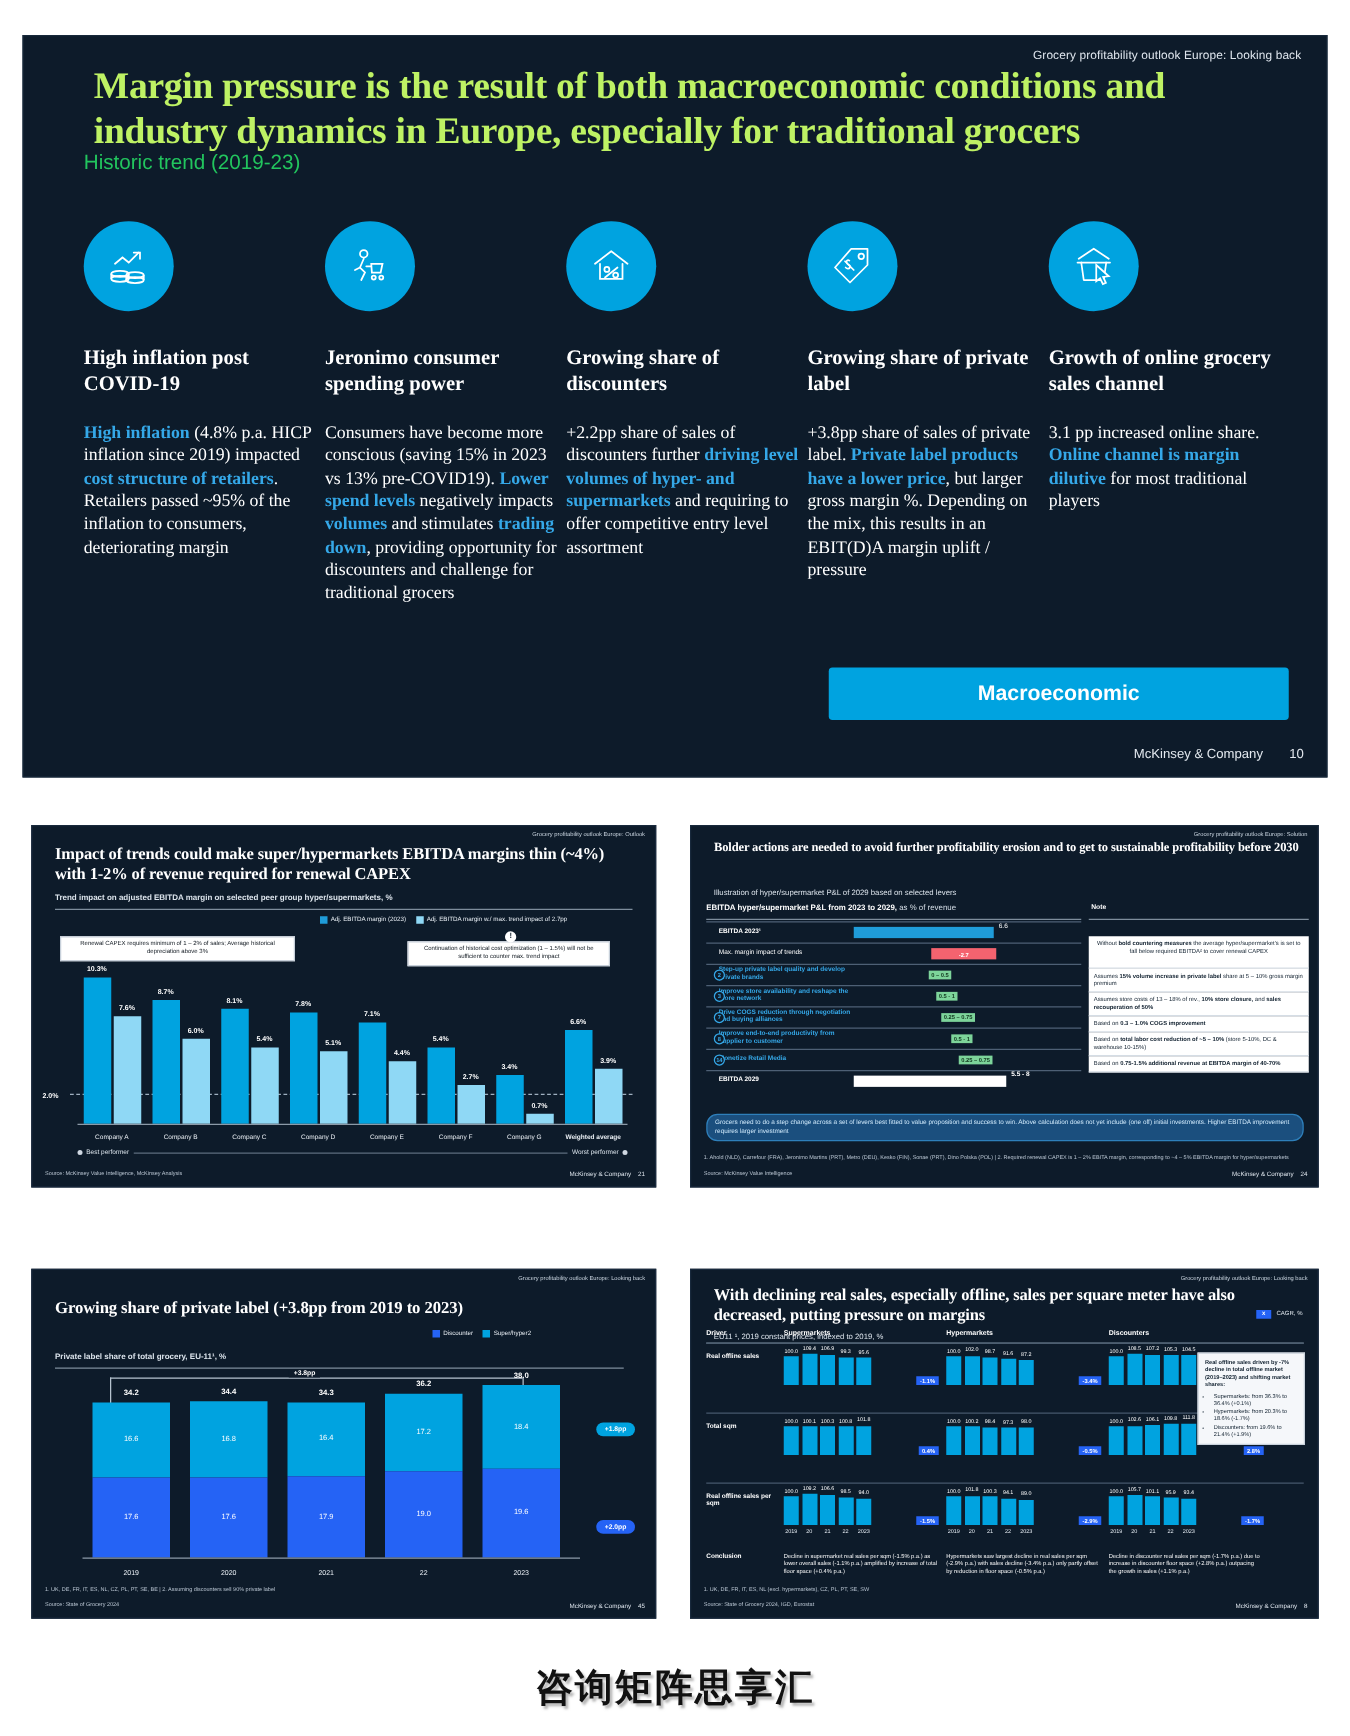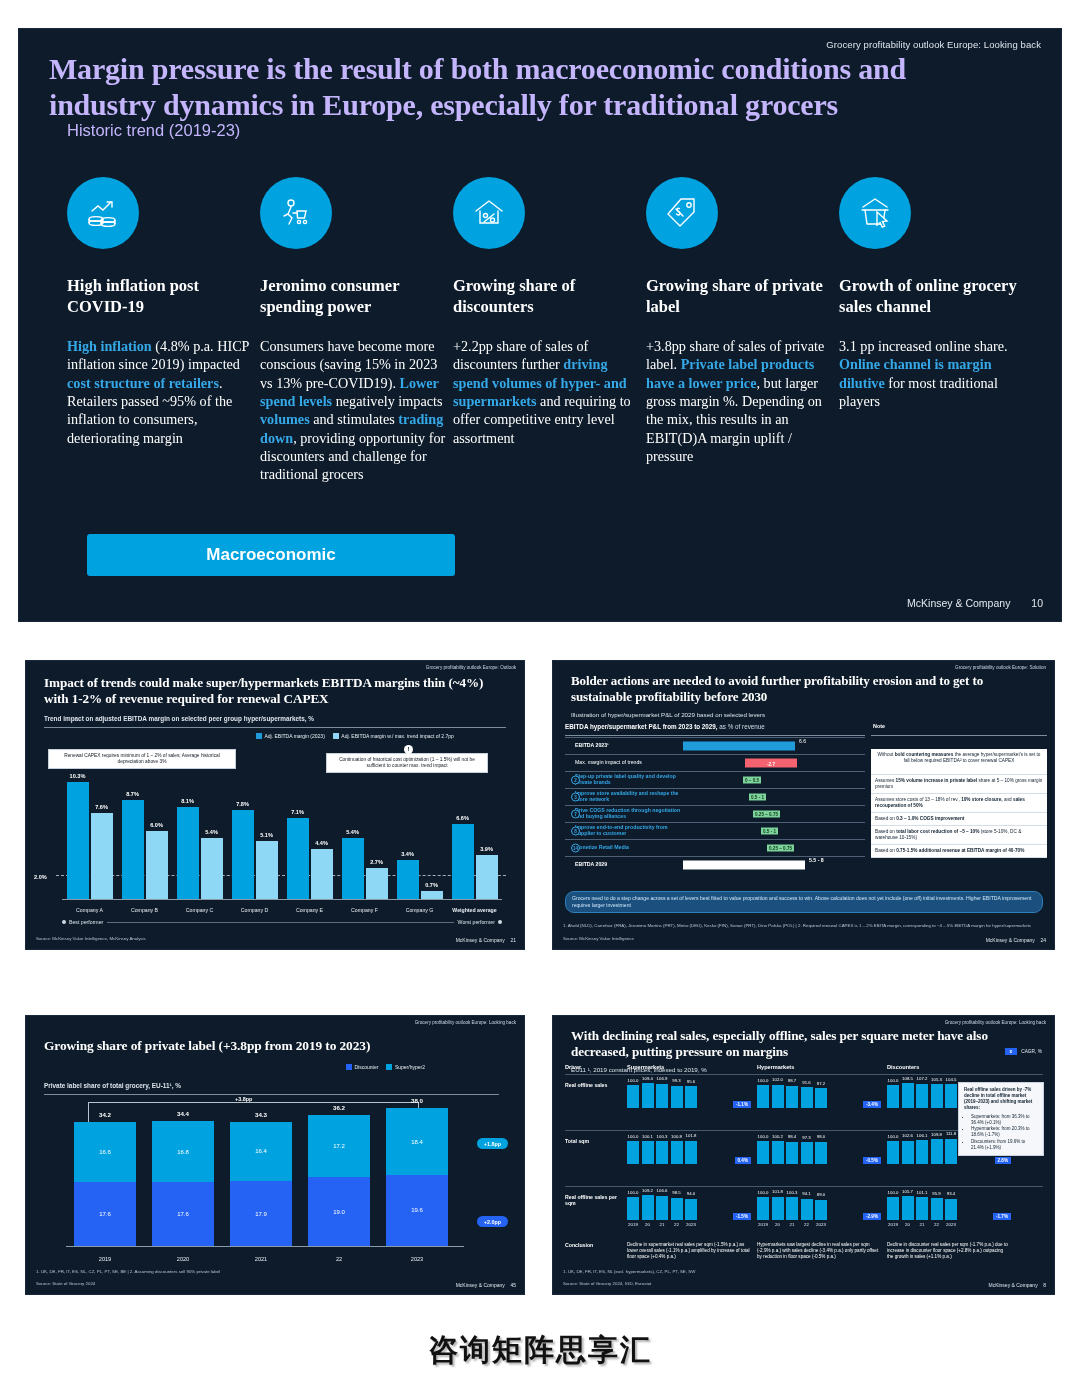--- a/index.html
+++ b/index.html
@@ -15,47 +15,47 @@
     width: 1044px; height: 594px;
     background: #0d1b2a;
     color: #ffffff;
     border: 1px solid #17283a;
   }
   .eyebrow {
     position: absolute; right: 20px; top: 10px;
     font-size: 9.5px; color: #dfe6ee; letter-spacing: .1px;
   }
   .main-title {
-    position: absolute; left: 30px; top: 22px; width: 950px;
+    position: absolute; left: 56px; top: 22px; width: 950px;
     font-family: "Liberation Serif", serif;
     font-weight: bold; font-size: 30px; line-height: 1.21;
-    color: #c4b5fd; letter-spacing: -0.2px;
+    color: #bef264; letter-spacing: -0.2px;
   }
   .main-sub {
     position: absolute; left: 48px; top: 92px;
-    font-size: 16.5px; color: #c4b5fd; font-weight: 400;
+    font-size: 16.5px; color: #22c55e; font-weight: 400;
   }
   .cols { position: absolute; left: 48px; top: 148px; width: 960px; display: flex; gap: 0; }
   .col { width: 188px; margin-right: 5px; font-family: Liberation Serif, serif; }
   .col:last-child { margin-right: 0; }
   .icon-circle {
     width: 72px; height: 72px; border-radius: 50%;
     background: #00a3e0; display: flex; align-items: center; justify-content: center;
     margin-bottom: 26px;
   }
   .icon-circle svg { display: block; }
   .col-head {
     font-size: 16.5px; font-weight: bold; line-height: 1.3;
     color: #ffffff; margin-bottom: 18px; min-height: 44px;
   }
   .col-body { font-size: 14.2px; line-height: 1.29; color: #ffffff; }
   .hl { color: #35a8e8; font-weight: bold; }
   .band-row {
     position: absolute; left: 68px; top: 505px; width: 944px;
-    display: flex; gap: 0;
+    display: flex; gap: 0; justify-content: flex-end;
   }
   .band {
     background: #00a3e0; color: #ffffff; text-align: center;
     font-size: 17px; font-weight: bold; padding: 11px 0; border-radius: 3px;
   }
   .band.macro { width: 368px; }
   .band.ind { width: 562px; }
   .mck-foot {
     position: absolute; right: 18px; bottom: 12px;
     font-size: 10.5px; color: #e3e9ef;
@@ -210,21 +210,21 @@
       <div class="icon-circle">
         <svg width="40" height="40" viewBox="0 0 40 40" fill="none" stroke="#ffffff" stroke-width="1.4">
           <path d="M7 18L20 8l13 10" stroke-linecap="round" stroke-linejoin="round"></path>
           <path d="M11 18v12h18V18" stroke-linecap="round"></path>
           <circle cx="16.5" cy="22.5" r="2"></circle>
             <circle cx="23.5" cy="27" r="2"></circle>
           <path d="M25 21l-10 8" stroke-linecap="round"></path>
         </svg>
       </div>
       <div class="col-head">Growing share of discounters</div>
-      <div class="col-body"><span>+2.2pp share of sales of discounters further </span><span class="hl">driving spend volumes of hyper- and supermarkets</span><span> and requiring to offer competitive entry level assortment</span></div>
+      <div class="col-body"><span>+2.2pp share of sales of discounters further </span><span class="hl">driving level volumes of hyper- and supermarkets</span><span> and requiring to offer competitive entry level assortment</span></div>
     </div>
 
     <div class="col">
       <div class="icon-circle">
         <svg width="40" height="40" viewBox="0 0 40 40" fill="none" stroke="#ffffff" stroke-width="1.4">
           <path d="M19 6h13v13L18 33 6 21z" stroke-linejoin="round"></path>
           <circle cx="27" cy="12" r="2.2"></circle>
           <path d="M14 16l7 7" stroke-linecap="round"></path>
           <path d="M17.5 15.5c-1.5-1-3 .5-2 2s3.5 2 2.5 3.5-2.5 1-3.5 0" stroke-linecap="round"></path>
         </svg>
@@ -368,21 +368,21 @@
   </div>
 
   <div class="t-foot" style="left:10px;bottom:8px;">Source: McKinsey Value Intelligence, McKinsey Analysis</div>
   <div class="t-mck">
     <span>McKinsey &amp; Company</span> &nbsp;&nbsp; <span>21</span>
   </div>
 </div>
 
 <div class="thumb" id="thumb-tr">
   <div class="t-eyebrow">Grocery profitability outlook Europe: Solution</div>
-  <div class="t-title" style="position:absolute;left:18px;top:12px;width:468px;font-size:13px;line-height:1.24;">Bolder actions are needed to avoid further profitability erosion and to get to sustainable profitability before 2030</div>
+  <div class="t-title" style="position:absolute;left:18px;top:12px;width:468px;font-size:10px;line-height:1.24;text-align:center;">Bolder actions are needed to avoid further profitability erosion and to get to sustainable profitability before 2030</div>
   <div class="t-sub" style="position:absolute;left:18px;top:50px;font-size:6.2px;">Illustration of hyper/supermarket P&amp;L of 2029 based on selected levers</div>
   <div style="position:absolute;left:12px;top:62px;font-size:6.3px;color:#fff;">
     <b>EBITDA hyper/supermarket P&amp;L from 2023 to 2029,</b><span style="color:#d6dfe8"> as % of revenue</span>
   </div>
   <div class="note-head" style="position:absolute;left:320px;top:62px;">Note</div>
   <div class="rule" style="position:absolute;left:12px;top:74px;width:300px;"></div>
   <div class="rule" style="position:absolute;left:318px;top:74px;width:176px;"></div>
 
   <div class="pl-table" id="pl-table" style="top:76px;">
       <div class="pl-row">

